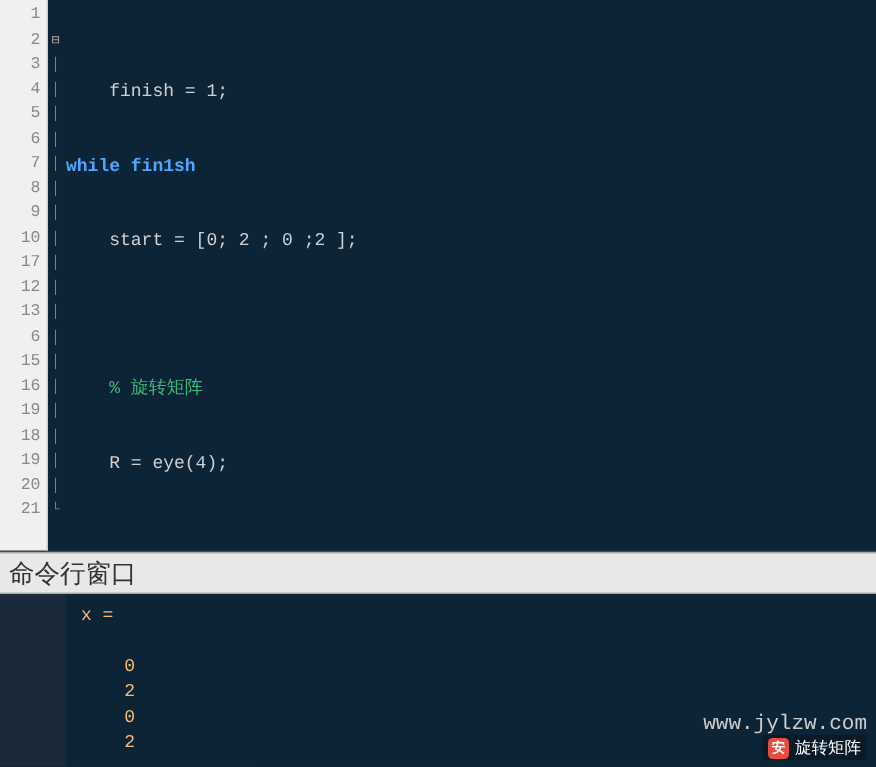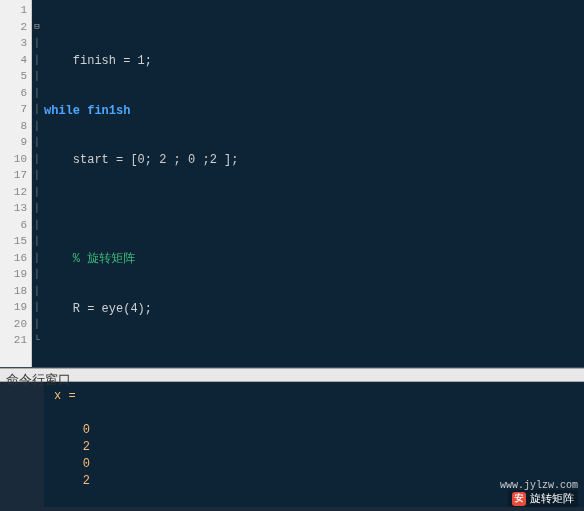--- a/index.html
+++ b/index.html
@@ -50,25 +50,25 @@
       overflow: hidden;
       background: #0d2436;
     }
     .code .line { height: 16.5px; display: block; }
     .kw { color: #4da6ff; font-weight: bold; }
     .comment { color: #3cb878; }
     .default { color: #d0d0d0; }
     .console-header {
       background: #e8e8e8;
       color: #333;
-      font-size: 13px;
+      font-size: 17px;
       padding: 2px 6px;
       border-top: 1px solid #aaa;
       border-bottom: 1px solid #aaa;
-      height: 14px;
+      height: 28px;
     }
     .console {
       background: #0d2436;
       color: #fdba74;
       padding: 6px 10px;
       line-height: 17px;
       height: 125px;
       white-space: pre;
       font-size: 12px;
       margin-left: 44px;
@@ -90,21 +90,21 @@
       width: 14px; height: 14px;
       background: #e74c3c;
       border-radius: 3px;
       display: flex; align-items: center; justify-content: center;
       color: #fff; font-size: 9px; font-weight: bold;
     }
     .footer-url {
       position: absolute;
       right: 6px;
       bottom: 20px;
-      font-size: 10px;
+      font-size: 14px;
       color: #ccc;
       margin-left: 36px;
     }
   </style>
 </head>
 <body>
 
 <div class="editor-area">
   <div class="gutter">
     <span class="ln">1</span>

